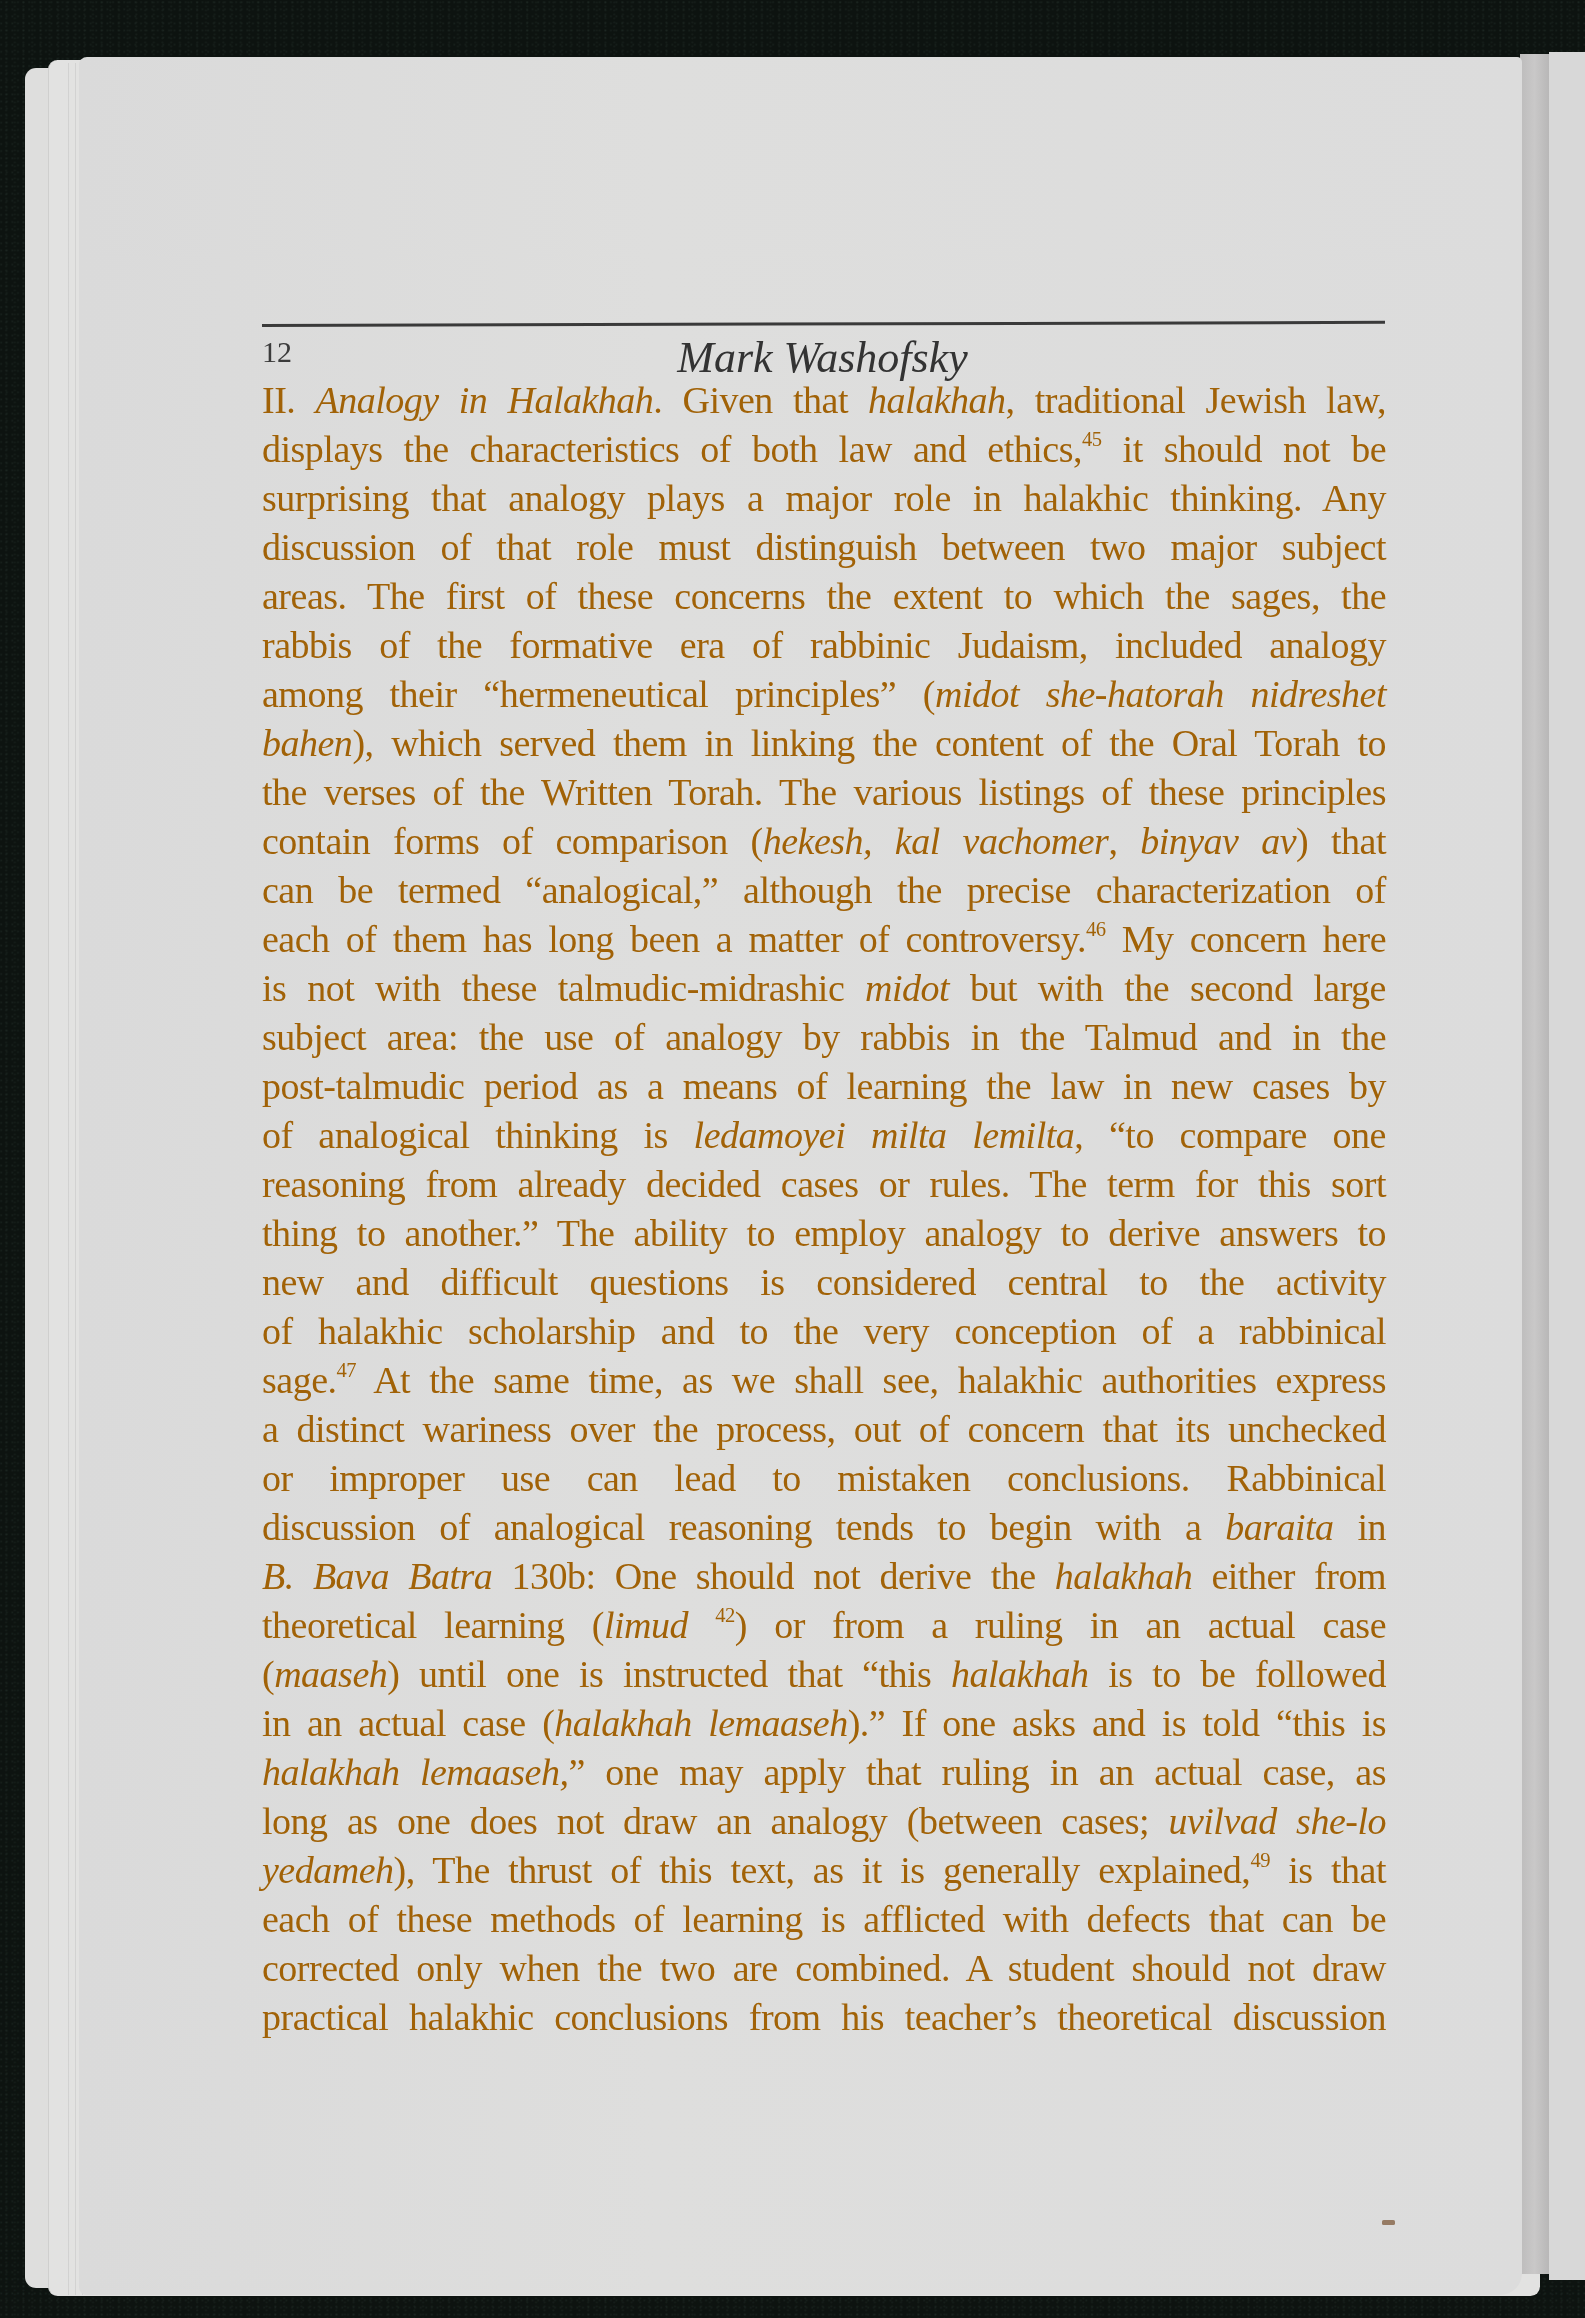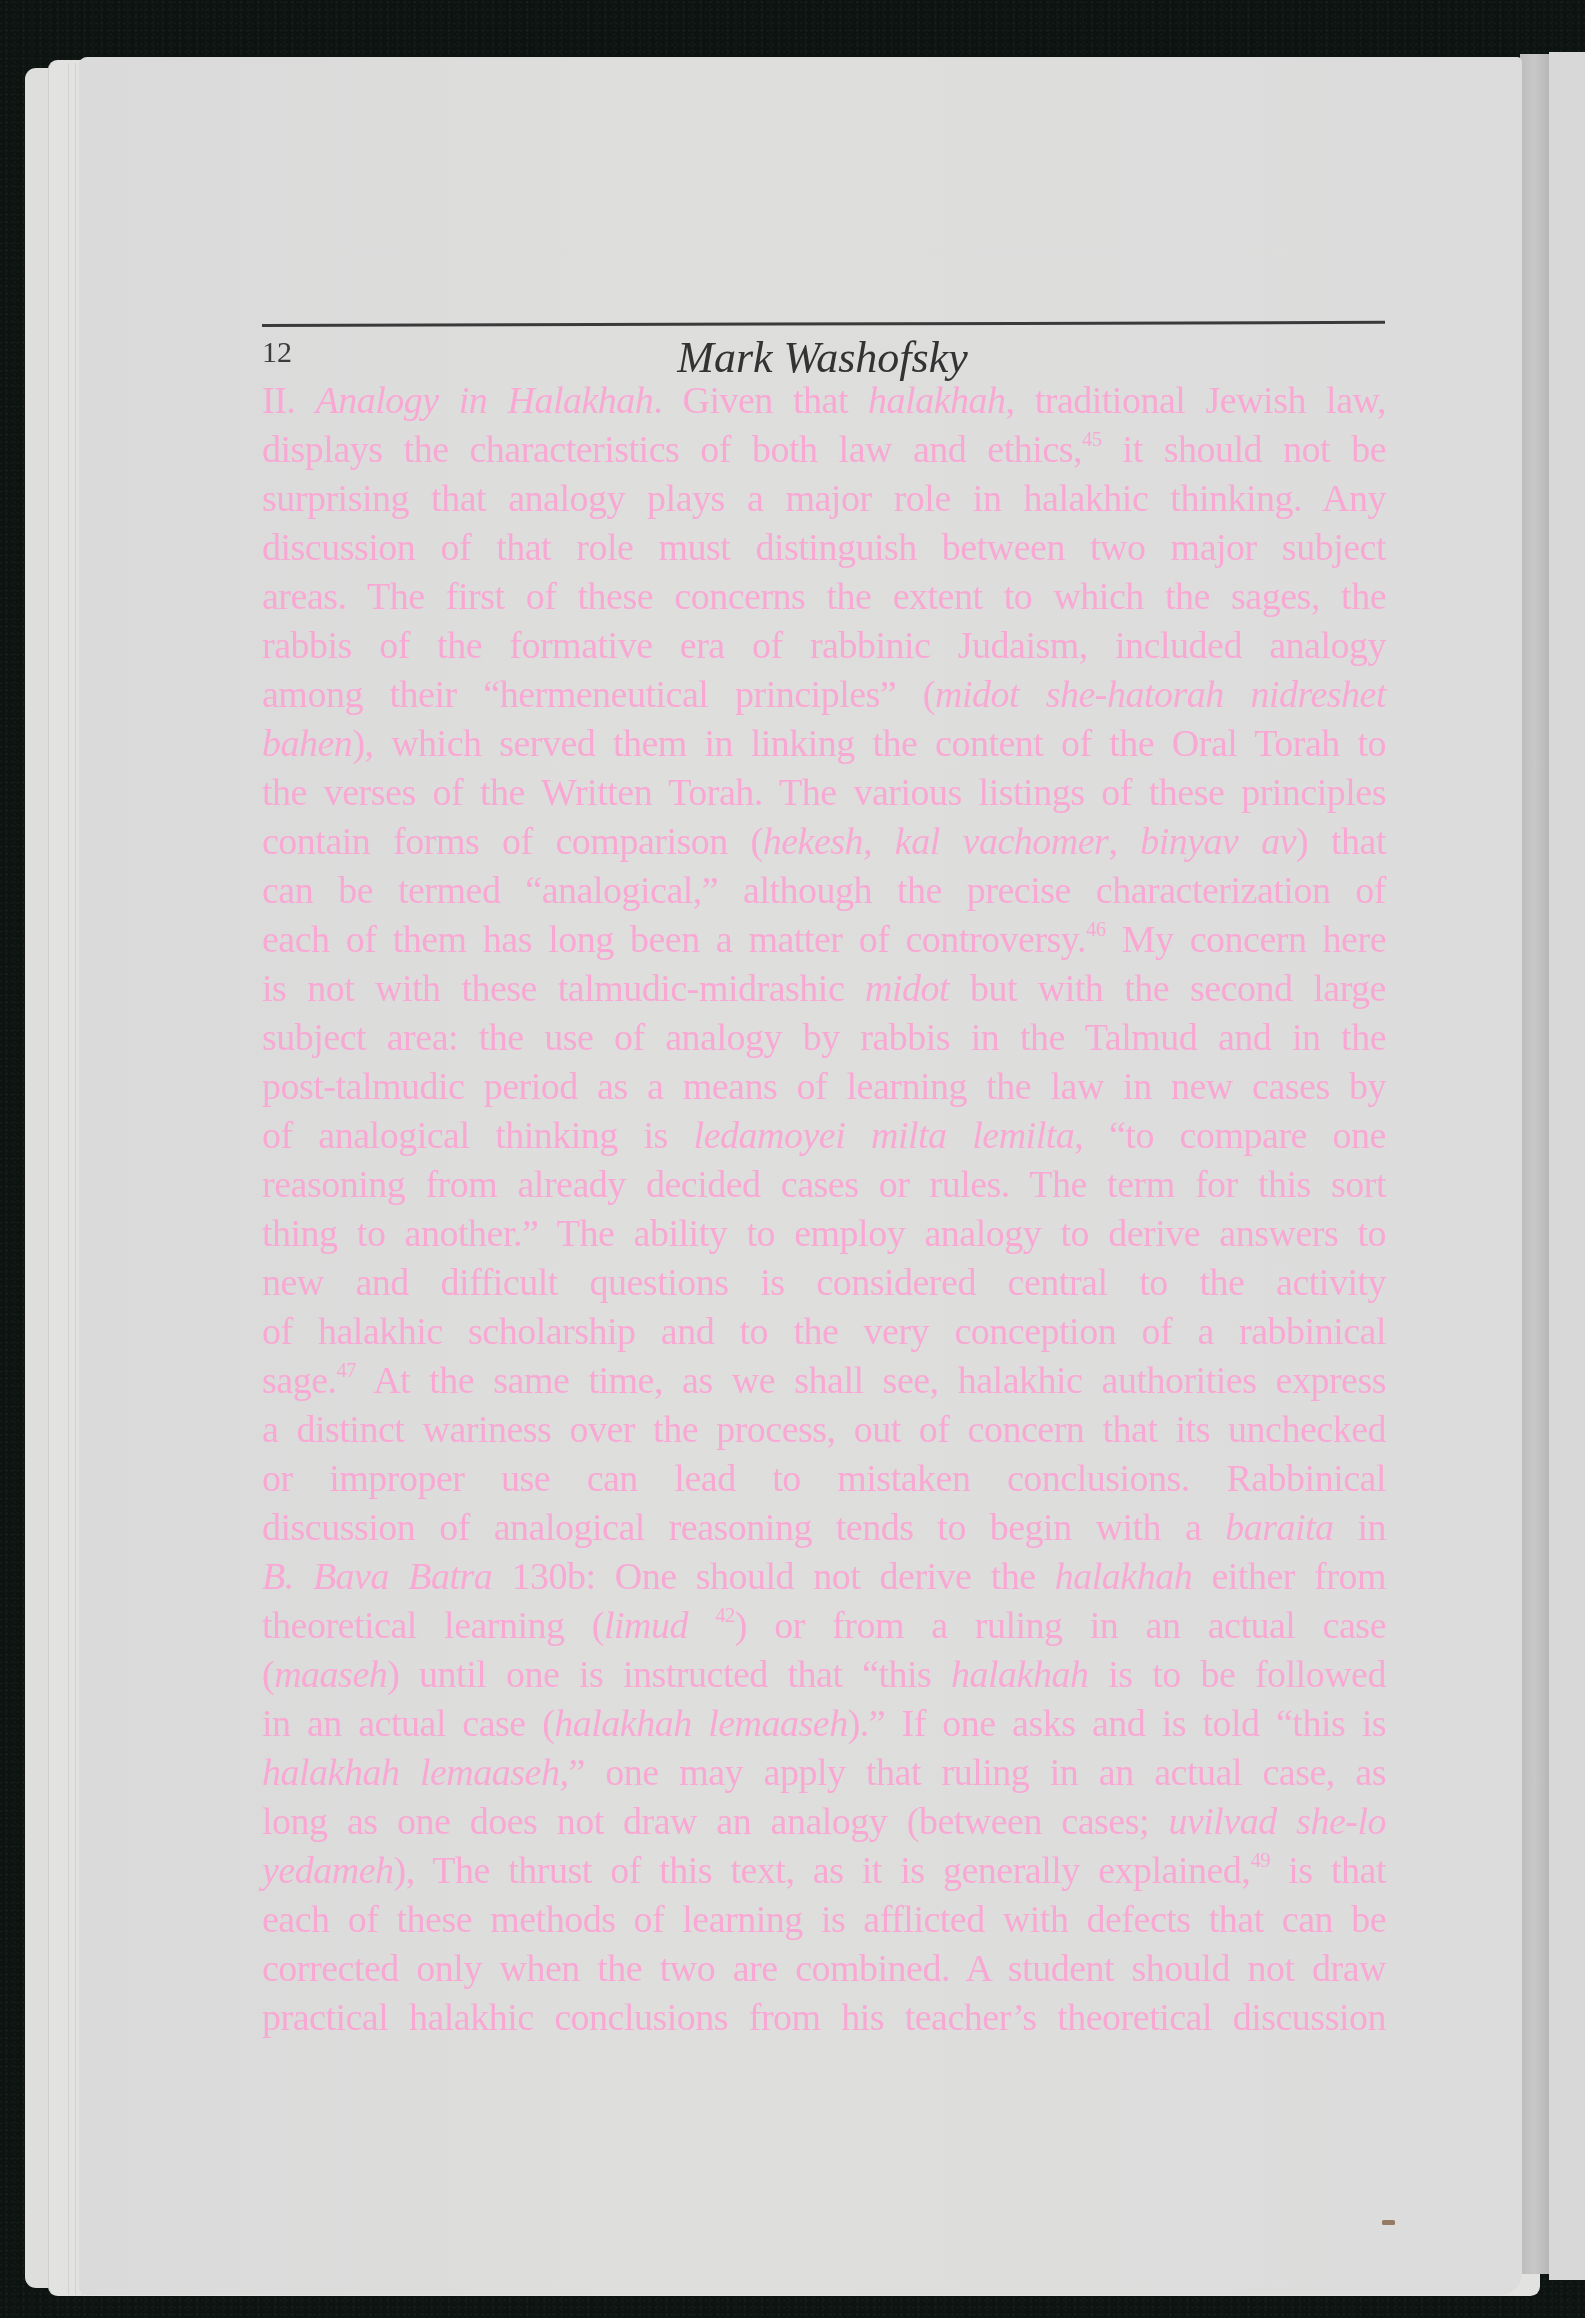--- a/index.html
+++ b/index.html
@@ -115,21 +115,21 @@
       height: 3.2px;
       background: #3a3a3a;
       transform: rotate(-0.16deg);
       transform-origin: left center;
     }
     .body-text {
       position: absolute;
       left: 262px;
       top: 376px;
       width: 1124px;
-      color: #f9a8d4;
+      color: #a16207;
       font-size: 38px;
       letter-spacing: -0.5px;
       word-spacing: -0.8px;
     }
     .line {
       height: 49px;
       line-height: 49px;
       white-space: nowrap;
       text-align: justify;
       text-align-last: justify;

